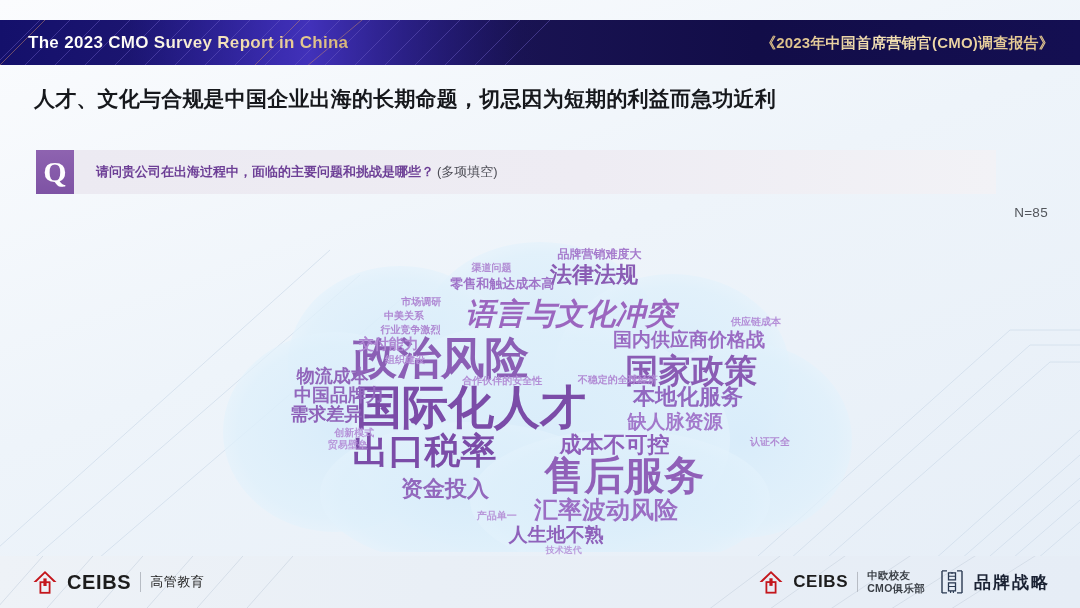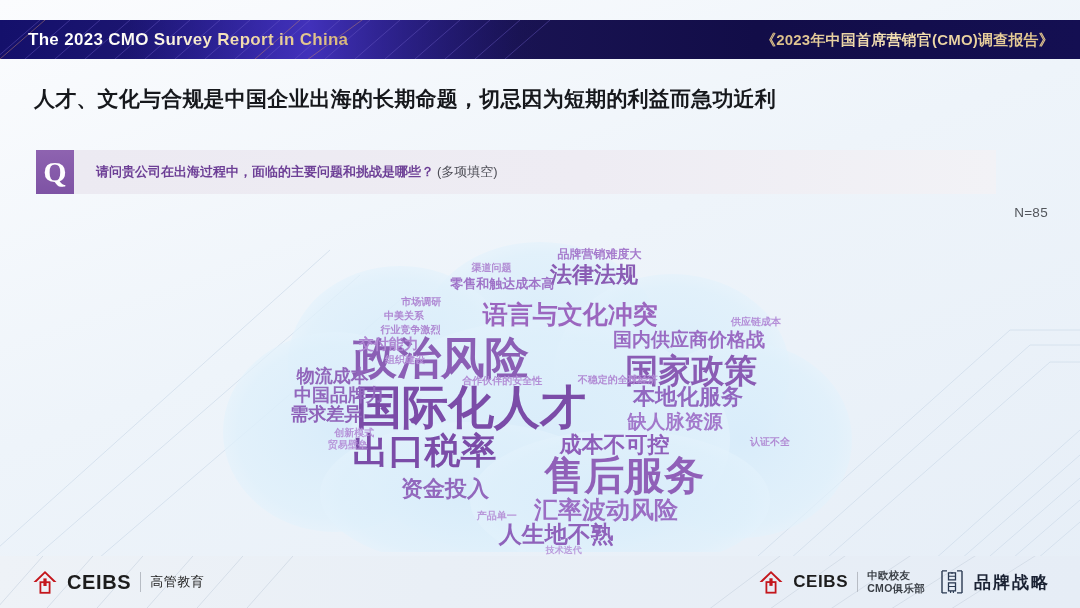--- a/index.html
+++ b/index.html
@@ -17,21 +17,21 @@
     background:linear-gradient(160deg,#fbfcfe 0%, #eef4fa 45%, #e6eef7 100%);
     overflow:hidden;
   }
 
   
   .bg-lines { position:absolute; inset:0; pointer-events:none; }
   .bg-lines svg { width:100%; height:100%; display:block; }
 
   
   .banner {
-    position:absolute; left:0; top:20px; width:1080px; height:39px;
+    position:absolute; left:0; top:20px; width:1080px; height:45px;
     background:linear-gradient(90deg,#14106b 0%, #1b1570 12%, #2a1f96 26%, #191352 48%, #120d48 70%, #140f52 100%);
     overflow:hidden;
   }
   .banner .streaks { position:absolute; inset:0; }
   .banner .streaks svg { width:100%; height:100%; display:block; }
 
   .banner-title {
     position:absolute; left:28px; top:50%; transform:translateY(-50%);
     font-size:17px; font-weight:bold; letter-spacing:.3px;
     background:linear-gradient(90deg,#ffffff 0%, #fdfbf4 35%, #f0d9a8 70%, #d8b77a 100%);
@@ -218,30 +218,30 @@
           <ellipse cx="470" cy="272" rx="150" ry="72"></ellipse>
           <ellipse cx="620" cy="278" rx="150" ry="70"></ellipse>
         </g>
       </svg>
     </div>
     <div class="wc">
         <span class="w" style="left: 43.6%; top: 56%; font-size: 46px; color: rgb(123, 76, 168);">国际化人才</span>
         <span class="w" style="left: 40.8%; top: 41.2%; font-size: 44px; color: rgb(139, 95, 181);">政治风险</span>
         <span class="w" style="left: 57.8%; top: 76.8%; font-size: 40px; color: rgb(144, 96, 184);">售后服务</span>
         <span class="w" style="left: 39.3%; top: 69.4%; font-size: 36px; color: rgb(123, 76, 168);">出口税率</span>
-        <span class="w" style="left: 52.8%; top: 27.8%; font-size: 25px; color: rgb(155, 102, 191);">语言与文化冲突</span>
+        <span class="w" style="left: 52.8%; top: 27.8%; font-size: 30px; color: rgb(155, 102, 191); font-style: italic;">语言与文化冲突</span>
         <span class="w" style="left: 64%; top: 44.8%; font-size: 33px; color: rgb(138, 92, 180);">国家政策</span>
         <span class="w" style="left: 41.2%; top: 80.8%; font-size: 22px; color: rgb(146, 104, 189);">资金投入</span>
         <span class="w" style="left: 56.1%; top: 87.4%; font-size: 24px; color: rgb(155, 110, 196);">汇率波动风险</span>
         <span class="w" style="left: 63.7%; top: 53%; font-size: 22px; color: rgb(146, 104, 192);">本地化服务</span>
         <span class="w" style="left: 56.9%; top: 67.6%; font-size: 22px; color: rgb(143, 95, 186); font-family: Liberation Serif, serif;">成本不可控</span>
         <span class="w" style="left: 55%; top: 16%; font-size: 22px; color: rgb(138, 92, 180);">法律法规</span>
         <span class="w" style="left: 63.8%; top: 35.5%; font-size: 19px; color: rgb(154, 108, 195);">国内供应商价格战</span>
         <span class="w" style="left: 62.5%; top: 60.2%; font-size: 19px; color: rgb(162, 120, 203);">缺人脉资源</span>
-        <span class="w" style="left: 51.5%; top: 94.5%; font-size: 23px; color: rgb(143, 98, 187);">人生地不熟</span>
+        <span class="w" style="left: 51.5%; top: 94.5%; font-size: 19px; color: rgb(143, 98, 187);">人生地不熟</span>
         <span class="w" style="left: 31.4%; top: 52.5%; font-size: 18px; color: rgb(146, 104, 189);">中国品牌力</span>
         <span class="w" style="left: 30.2%; top: 58.2%; font-size: 18px; color: rgb(142, 98, 185);">需求差异</span>
         <span class="w" style="left: 30.8%; top: 46.8%; font-size: 18px; color: rgb(145, 102, 187);">物流成本</span>
         <span class="w" style="left: 46.5%; top: 18.6%; font-size: 13px; color: rgb(159, 115, 200);">零售和触达成本高</span>
         <span class="w" style="left: 55.5%; top: 9.8%; font-size: 12px; color: rgb(166, 123, 205);">品牌营销难度大</span>
         <span class="w" style="left: 46.5%; top: 48.2%; font-size: 10px; color: rgb(179, 142, 214);">合作伙伴的安全性</span>
         <span class="w" style="left: 57.2%; top: 48%; font-size: 10px; color: rgb(178, 140, 213);">不稳定的全球经济</span>
         <span class="w" style="left: 70%; top: 30.2%; font-size: 10px; color: rgb(180, 143, 216);">供应链成本</span>
         <span class="w" style="left: 38%; top: 32.8%; font-size: 10px; color: rgb(174, 134, 210);">行业竞争激烈</span>
         <span class="w" style="left: 39%; top: 24.4%; font-size: 10px; color: rgb(175, 135, 211); font-family: Liberation Mono, monospace;">市场调研</span>

